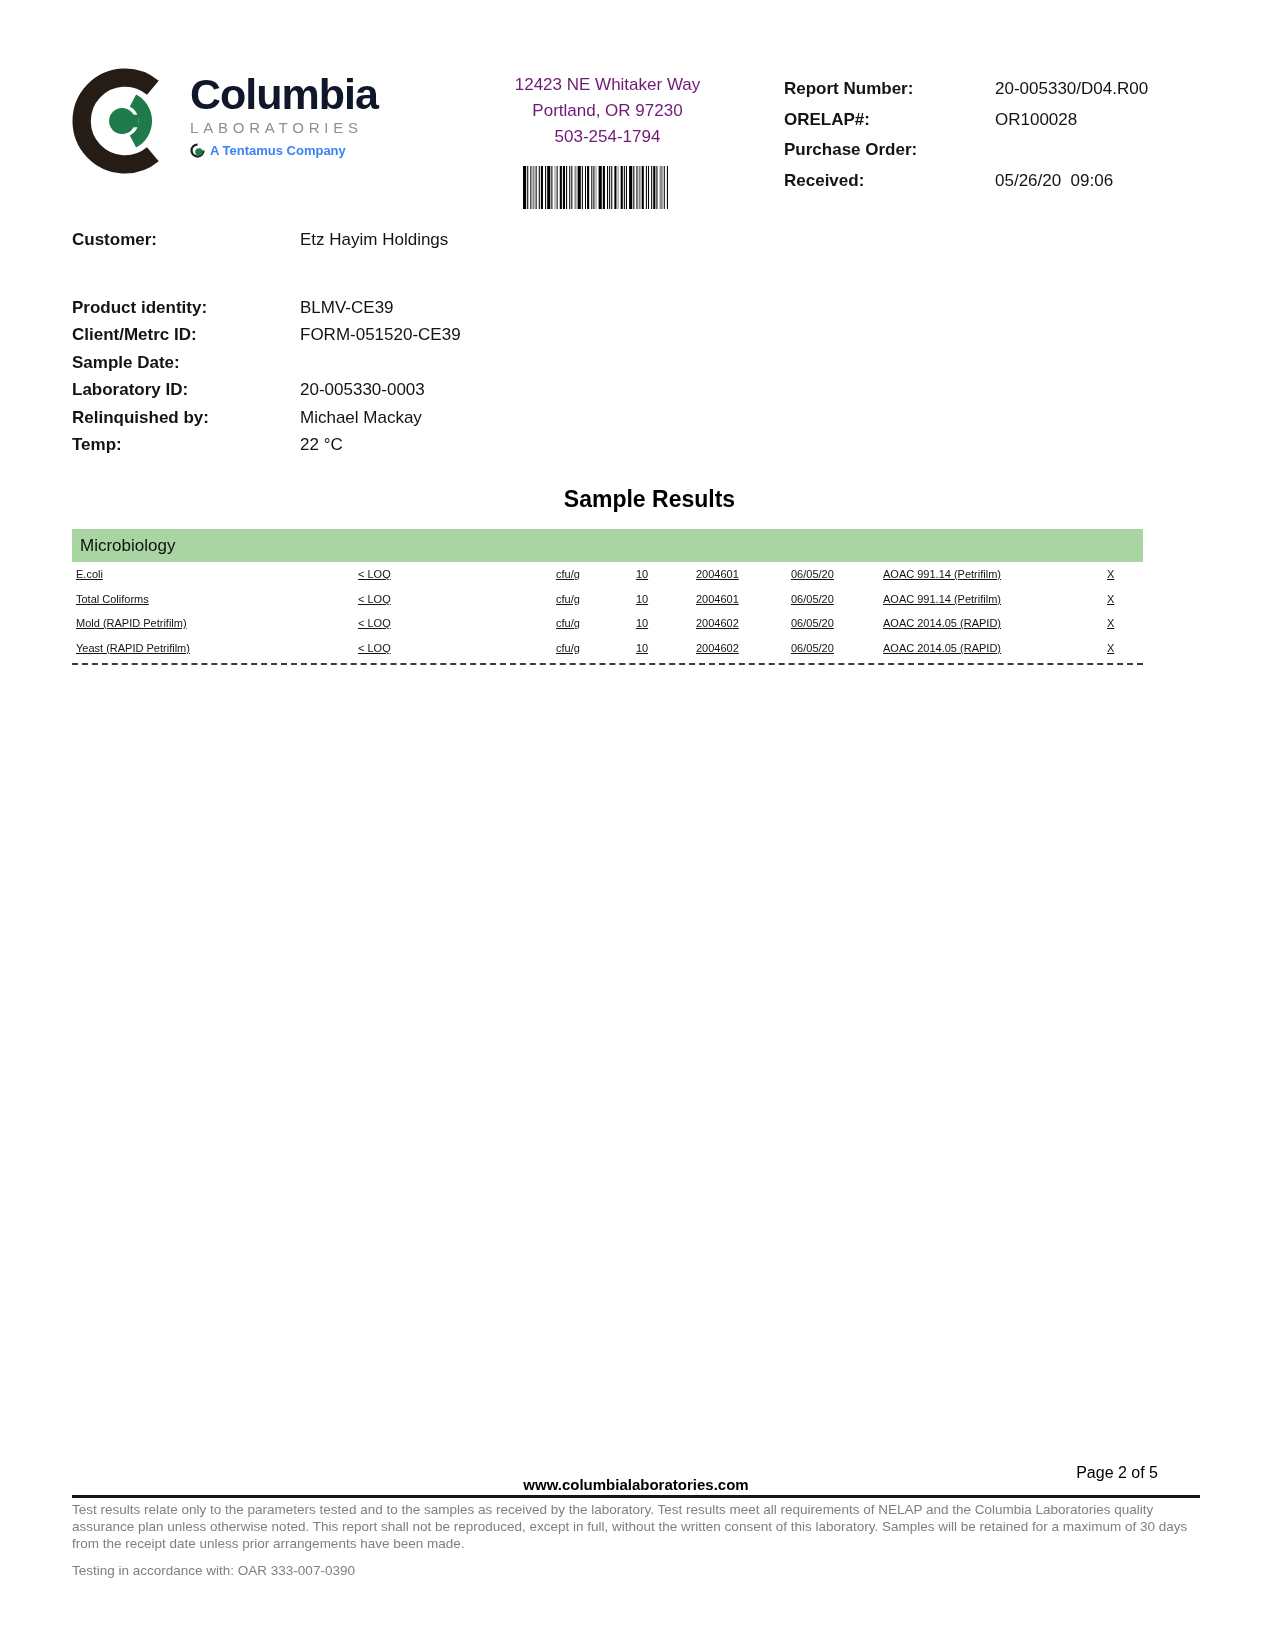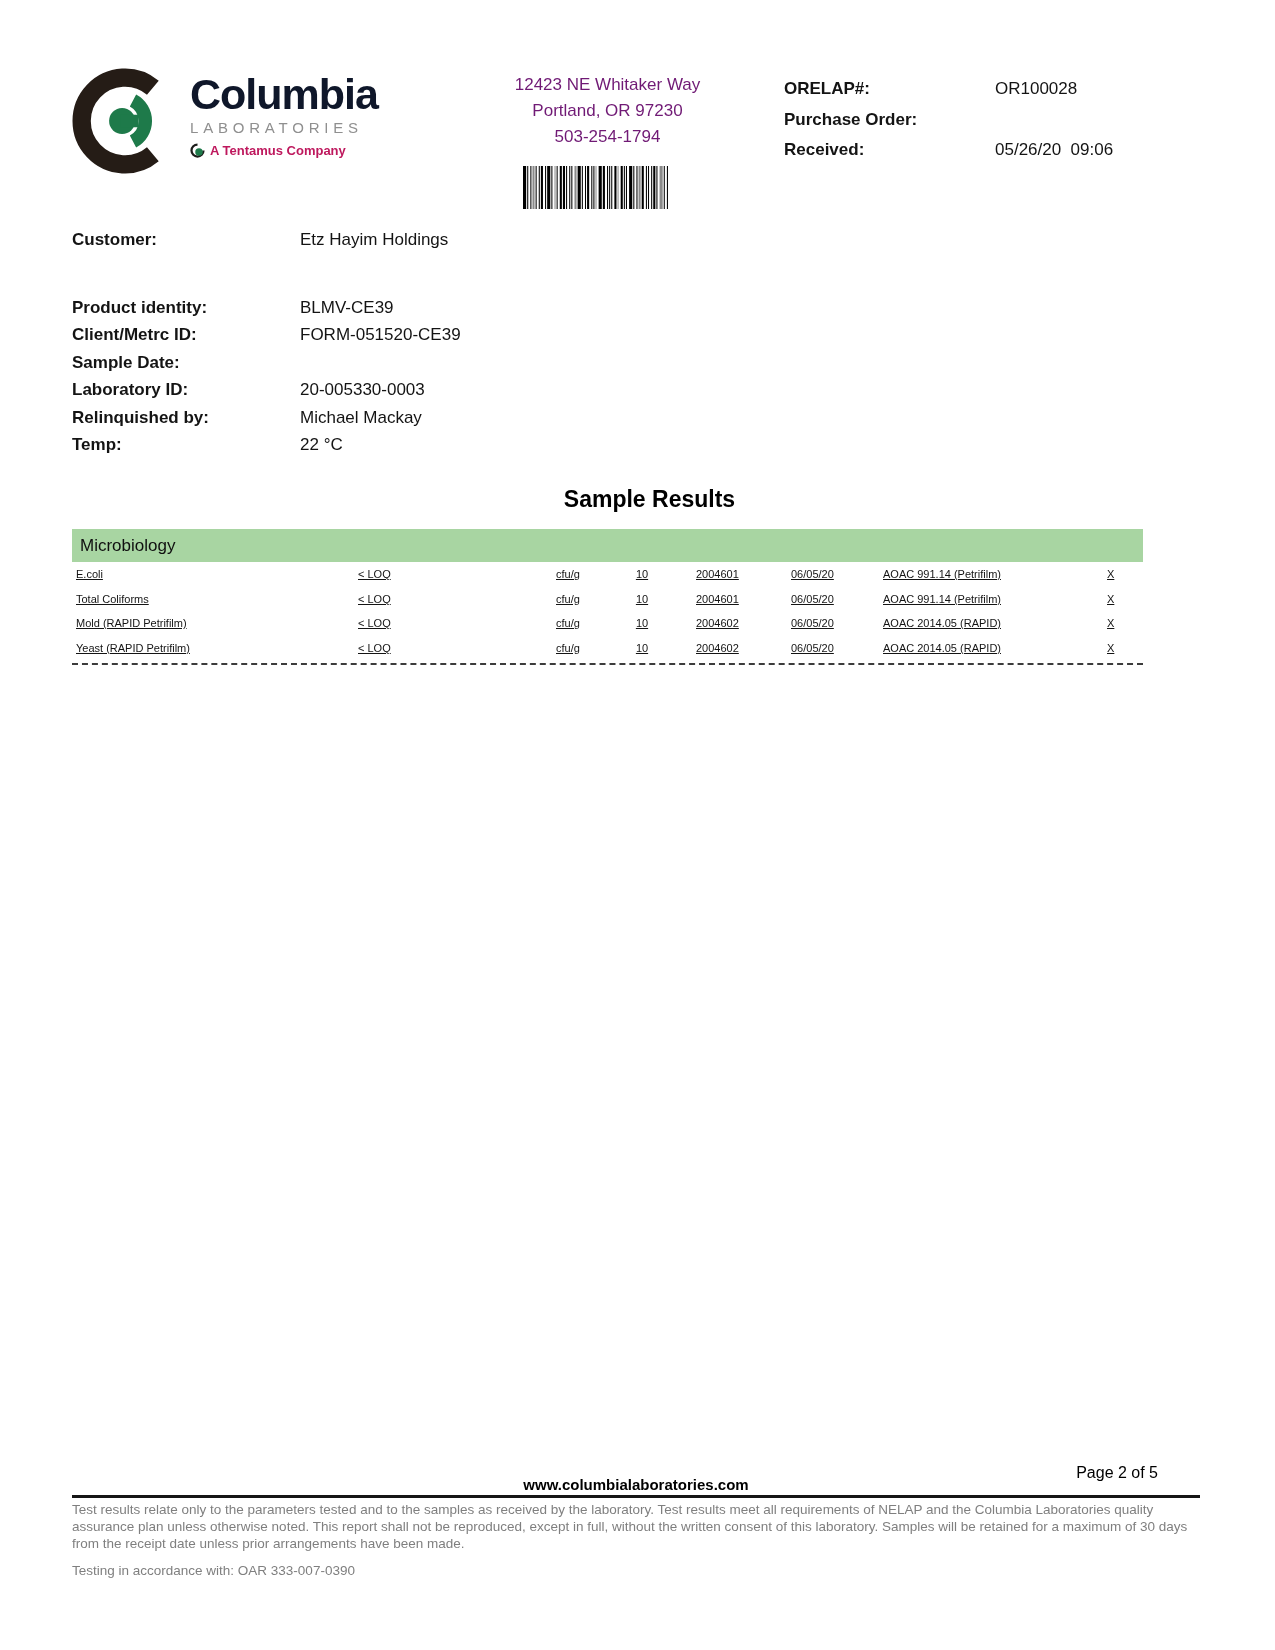--- a/index.html
+++ b/index.html
@@ -15,21 +15,21 @@
     margin:0 auto;color:#141414;overflow:hidden;
   }
   .abs{position:absolute;}
   
   .logo-wrap{left:72px;top:68px;display:flex;align-items:flex-start;}
   .logo-mark{width:106px;height:106px;flex:0 0 auto;}
   .logo-text{margin-left:12px;padding-top:4px;}
   .logo-name{font-size:43px;font-weight:bold;color:#0f172a;letter-spacing:-1px;line-height:44px;}
   .logo-sub{font-size:15px;color:#8f8f8f;letter-spacing:4.8px;margin-top:3px;}
   .logo-tagline{display:flex;align-items:center;margin-top:7px;gap:5px;}
-  .logo-tagline .tg{font-size:13px;font-weight:bold;color:#be185d;}
+  .logo-tagline .tg{font-size:13px;font-weight:bold;color:#3b82f6;}
   .address{left:480px;top:72px;width:255px;text-align:center;font-size:17px;line-height:26px;color:#701a75;}
   .barcode{left:523px;top:166px;width:146px;height:43px;}
   .report-block{left:784px;top:74px;width:420px;}
   .report-row{display:flex;height:30.5px;align-items:center;}
   .report-row .lbl{width:211px;font-weight:bold;font-size:17px;}
   .report-row .val{font-size:17px;white-space:pre;}
   
   .cust-row{left:72px;top:230px;display:flex;}
   .cust-row .lbl,.info-row .lbl{width:228px;font-weight:bold;font-size:17px;}
   .cust-row .val,.info-row .val{font-size:17px;white-space:pre;}
@@ -131,20 +131,24 @@
         <rect x="122" y="0" width="1" height="42" fill="#000"></rect>
         <rect x="124" y="0" width="2" height="42" fill="#000"></rect>
         <rect x="127" y="0" width="1" height="42" fill="#000"></rect>
         <rect x="130" y="0" width="3" height="42" fill="#8a8a8a"></rect>
         <rect x="134" y="0" width="1" height="42" fill="#000"></rect>
         <rect x="137" y="0" width="1" height="42" fill="#000"></rect>
       </svg></div>
 
   <div class="abs report-block">
     <div class="report-row">
+      <span class="lbl">Report Number:</span>
+      <span class="val">20-005330/D04.R00</span>
+    </div>
+    <div class="report-row">
       <span class="lbl">ORELAP#:</span>
       <span class="val">OR100028</span>
     </div>
     <div class="report-row">
       <span class="lbl">Purchase Order:</span>
       <span class="val"></span>
     </div>
     <div class="report-row">
       <span class="lbl">Received:</span>
       <span class="val">05/26/20  09:06</span>

